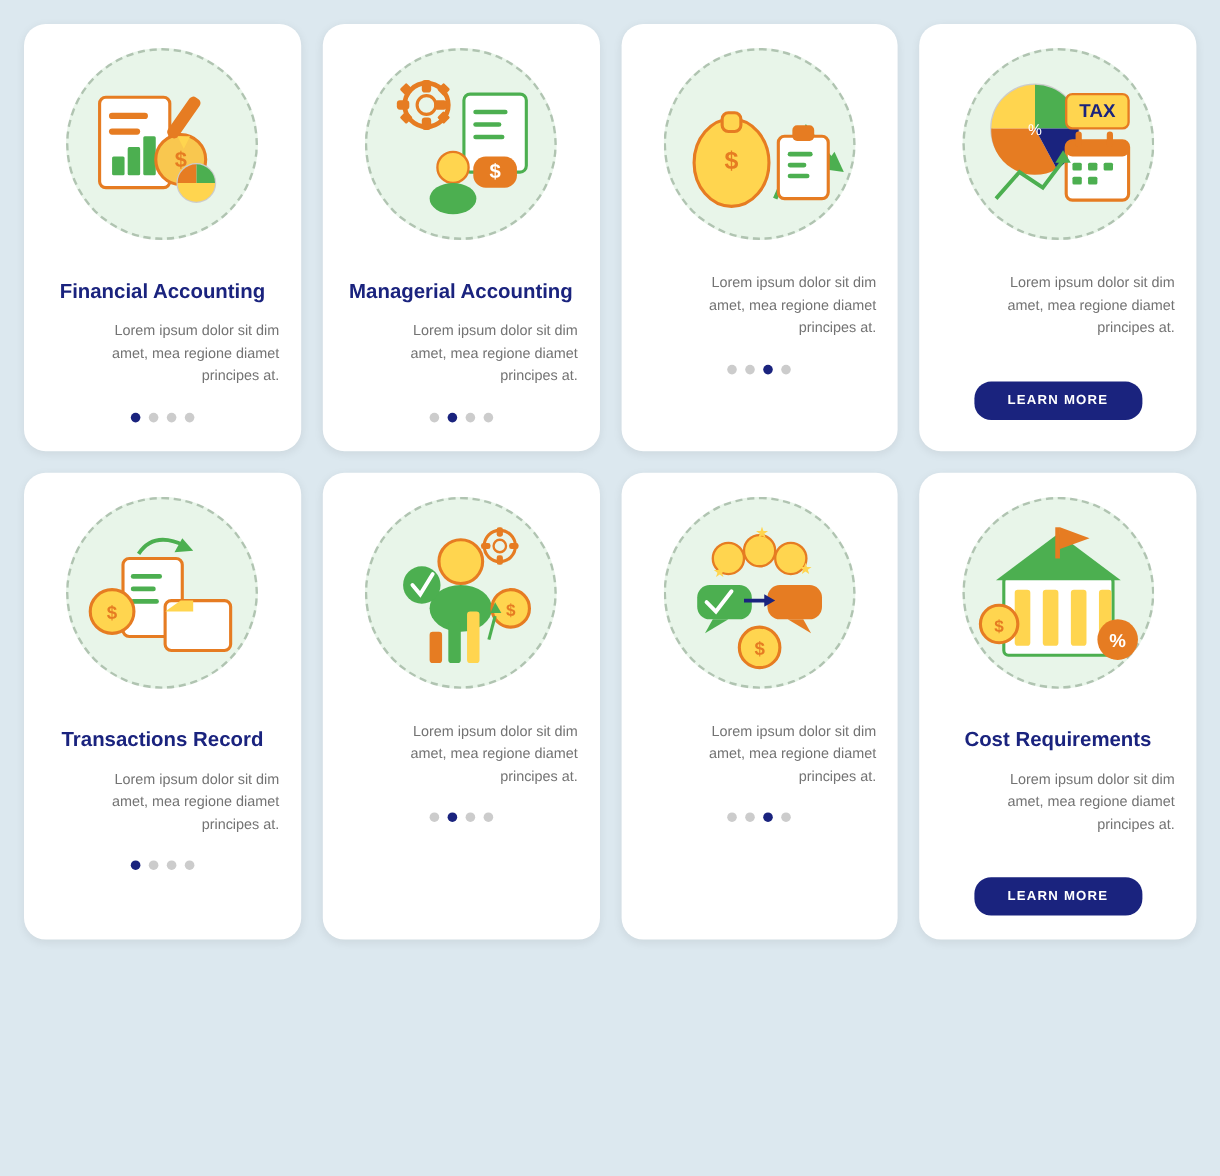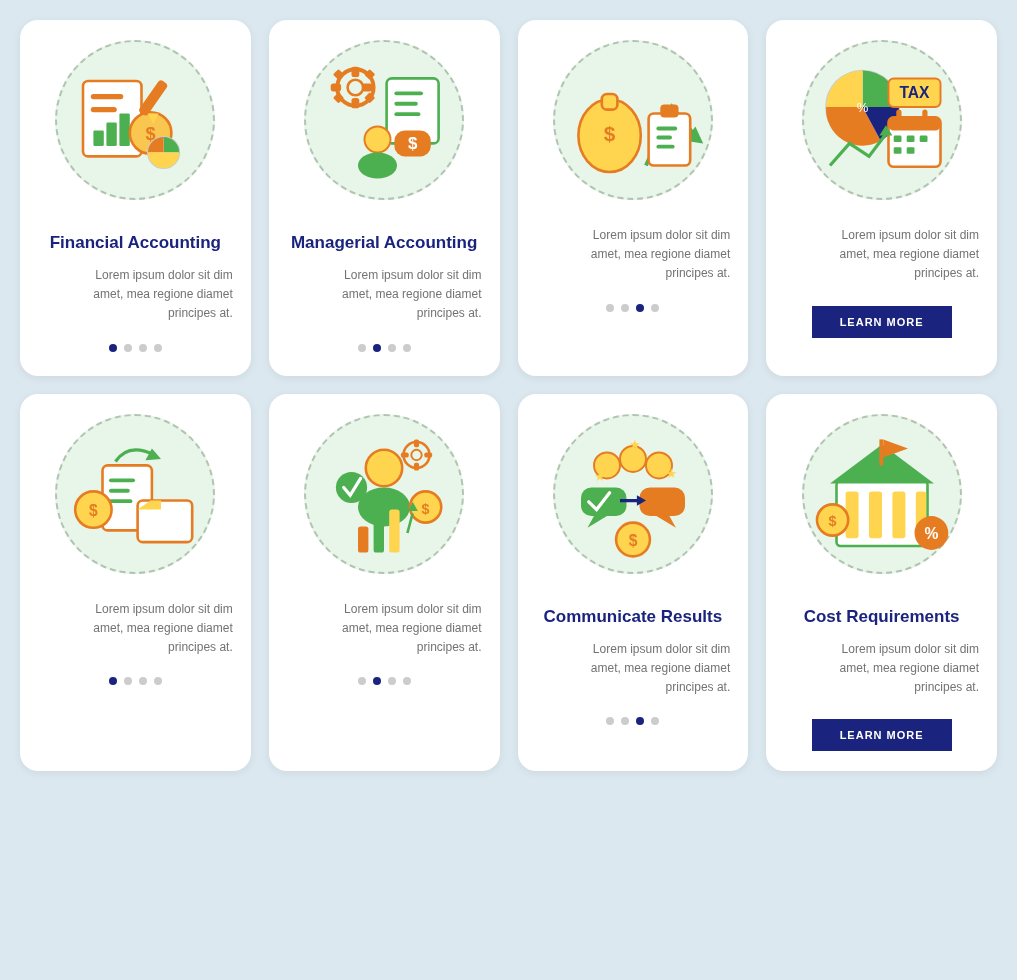--- a/index.html
+++ b/index.html
@@ -69,25 +69,25 @@
     .dot {
       width: 8px;
       height: 8px;
       border-radius: 50%;
       background: #ccc;
     }
     .dot.active {
       background: #1a237e;
     }
     .learn-btn {
-      margin-top: 10px;
+      margin-top: 22px;
       background: #1a237e;
       color: #fff;
       border: none;
-      border-radius: 0;
+      border-radius: 14px;
       padding: 10px 28px;
       font-size: 11px;
       font-weight: 700;
       letter-spacing: 1px;
       cursor: pointer;
     }
   </style>
 </head>
 <body>
 
@@ -247,20 +247,22 @@
           <text x="28" y="77" text-anchor="middle" font-size="12" font-weight="bold" fill="#e67c22">$</text>
 
           <rect x="62" y="65" width="42" height="32" rx="4" fill="#fff" stroke="#e67c22" stroke-width="2"></rect>
           <path d="M62 72 L72 65 L80 65 L80 72 Z" fill="#ffd54f"></path>
 
           <path d="M45 35 Q55 20 75 30" fill="none" stroke="#4caf50" stroke-width="2.5"></path>
           <polygon points="73,25 80,33 68,34" fill="#4caf50"></polygon>
         </svg>
       </div>
     </div>
+    <div class="card-title">Transactions
+Record</div>
     <div class="card-desc">Lorem ipsum dolor sit dim amet, mea regione diamet principes at.</div>
     <div class="card-dots">
       <div class="dot active"></div>
       <div class="dot"></div>
       <div class="dot"></div>
       <div class="dot"></div>
     </div>
   </div>
 
   <div class="card">
@@ -323,22 +325,20 @@
 
           <circle cx="60" cy="95" r="13" fill="#ffd54f" stroke="#e67c22" stroke-width="2"></circle>
           <text x="60" y="100" text-anchor="middle" font-size="12" font-weight="bold" fill="#e67c22">$</text>
 
           <text x="30" y="50" font-size="10" fill="#ffd54f">★</text>
           <text x="85" y="48" font-size="10" fill="#ffd54f">★</text>
           <text x="57" y="25" font-size="10" fill="#ffd54f">★</text>
         </svg>
       </div>
     </div>
-    <div class="card-title">Communicate
-Results</div>
     <div class="card-desc">Lorem ipsum dolor sit dim amet, mea regione diamet principes at.</div>
     <div class="card-dots">
       <div class="dot"></div>
       <div class="dot"></div>
       <div class="dot active"></div>
       <div class="dot"></div>
     </div>
   </div>
 
   <div class="card">

